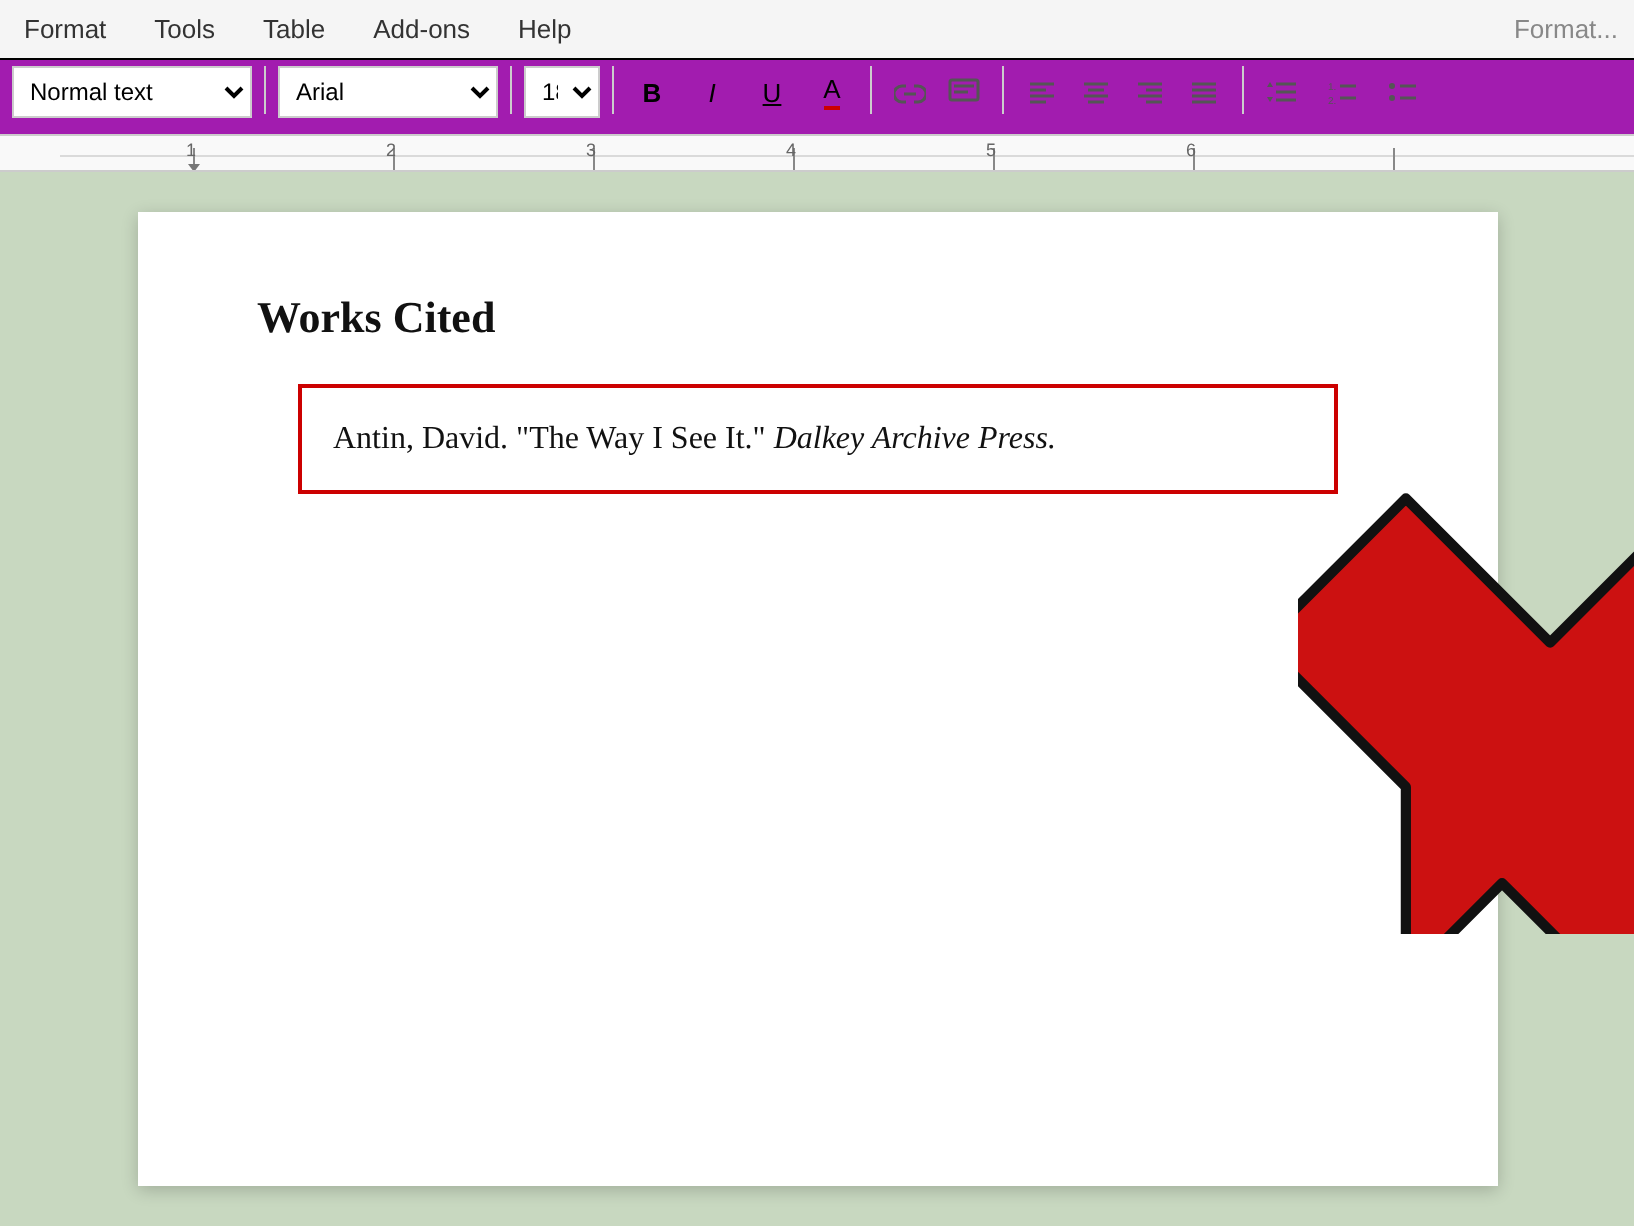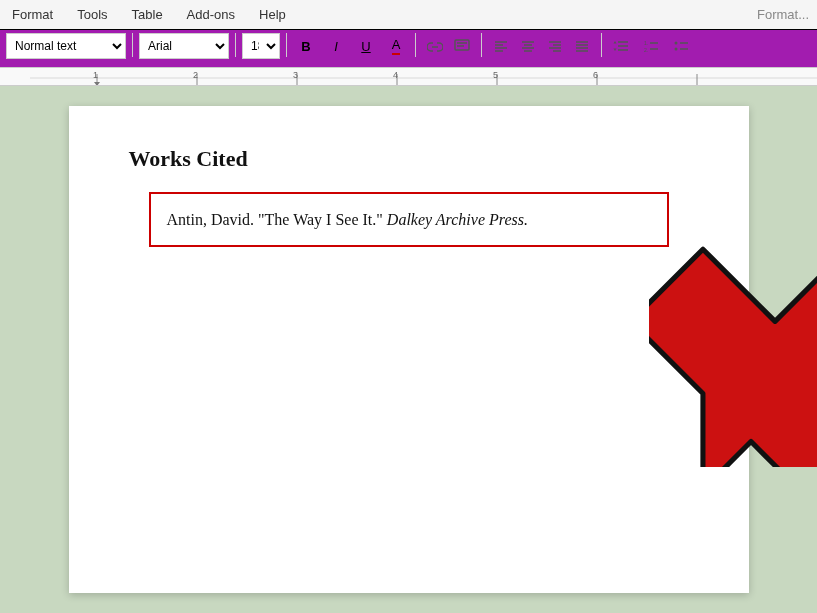--- a/index.html
+++ b/index.html
@@ -45,21 +45,21 @@
     }
     .toolbar-select {
       height: 26px;
       font-size: 12px;
       border: 1px solid #ccc;
       background: white;
       padding: 0 4px;
       cursor: pointer;
     }
     .style-select { width: 120px; }
-    .font-select { width: 90px; }
+    .font-select { width: 110px; }
     .size-select { width: 38px; }
     .toolbar-sep {
       width: 1px;
       height: 24px;
       background: #ccc;
       margin: 0 2px;
     }
     .toolbar-btn {
       height: 26px;
       min-width: 26px;

